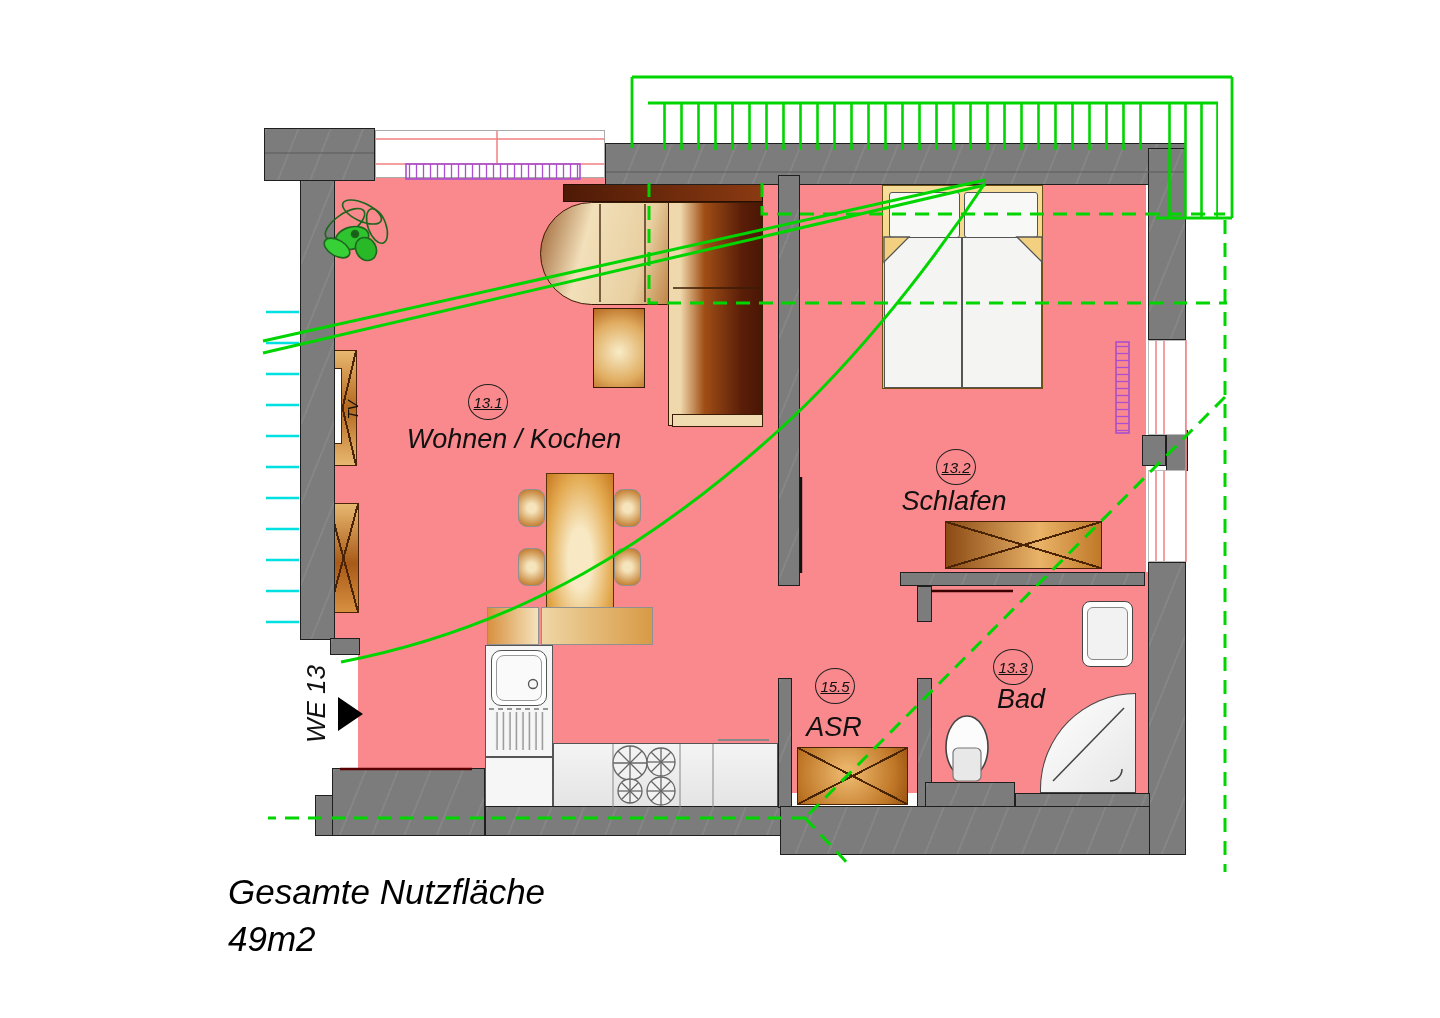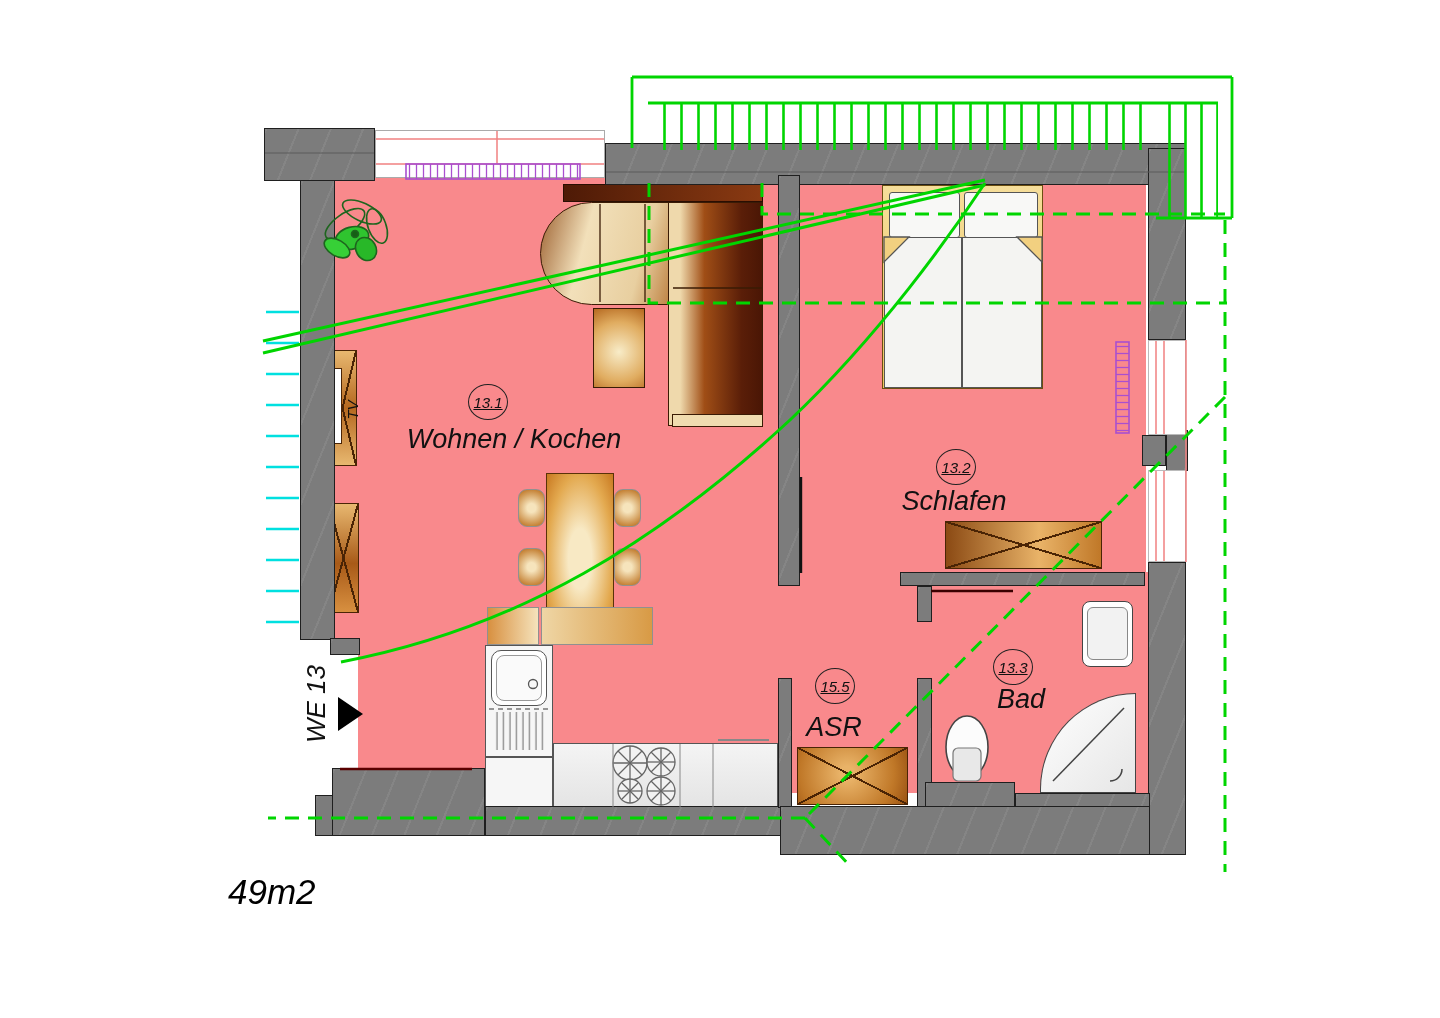--- a/index.html
+++ b/index.html
@@ -279,16 +279,17 @@
   <div class="roomnum" style="left:815px;top:668px;width:38px;height:34px;">
     <span>15.5</span>
   </div>
   <div class="roomname" style="left:834px;top:712px;">ASR</div>
 
   <div class="abs rot" style="left:352px;top:410px;font-style:italic;font-size:15px;color:#111;">TV</div>
 
   <div class="abs rot" style="left:316px;top:704px;font-style:italic;font-size:26px;color:#111;">WE 13</div>
 
   <div class="caption" style="left:228px;top:868px;">
+    <div>Gesamte Nutzfläche</div>
     <div>49m2</div>
   </div>
 
 </div>
 
 </body></html>

